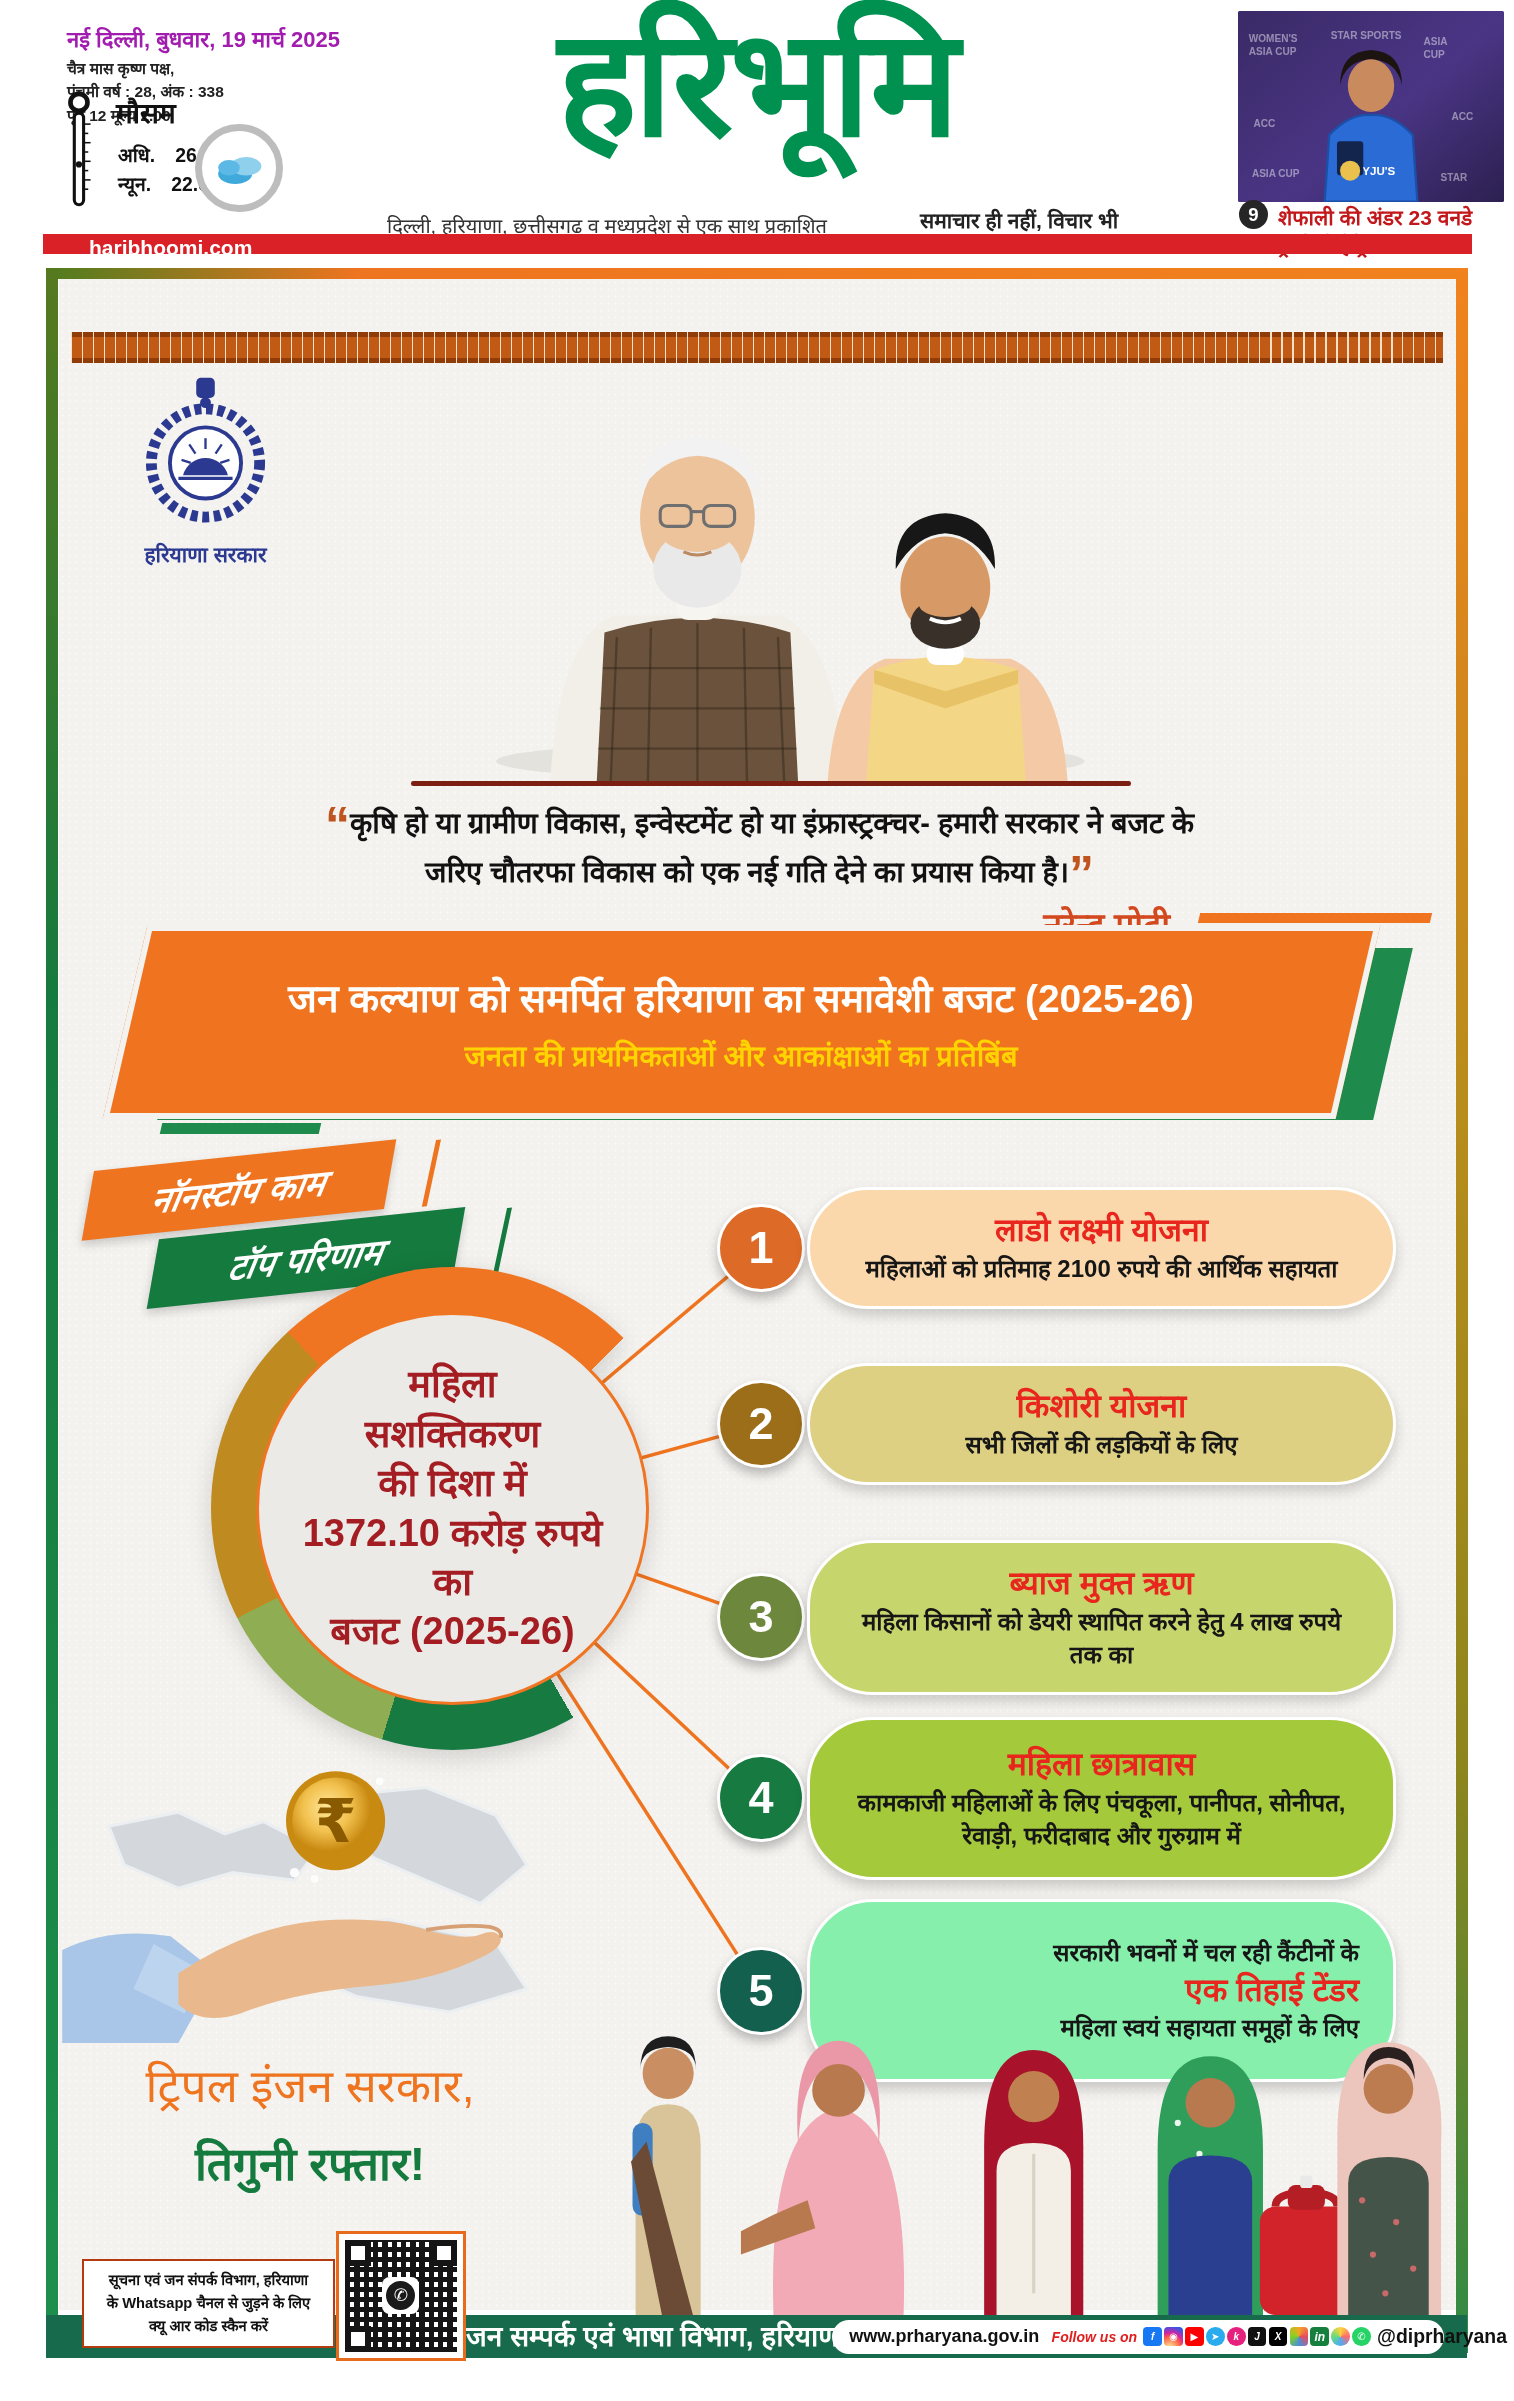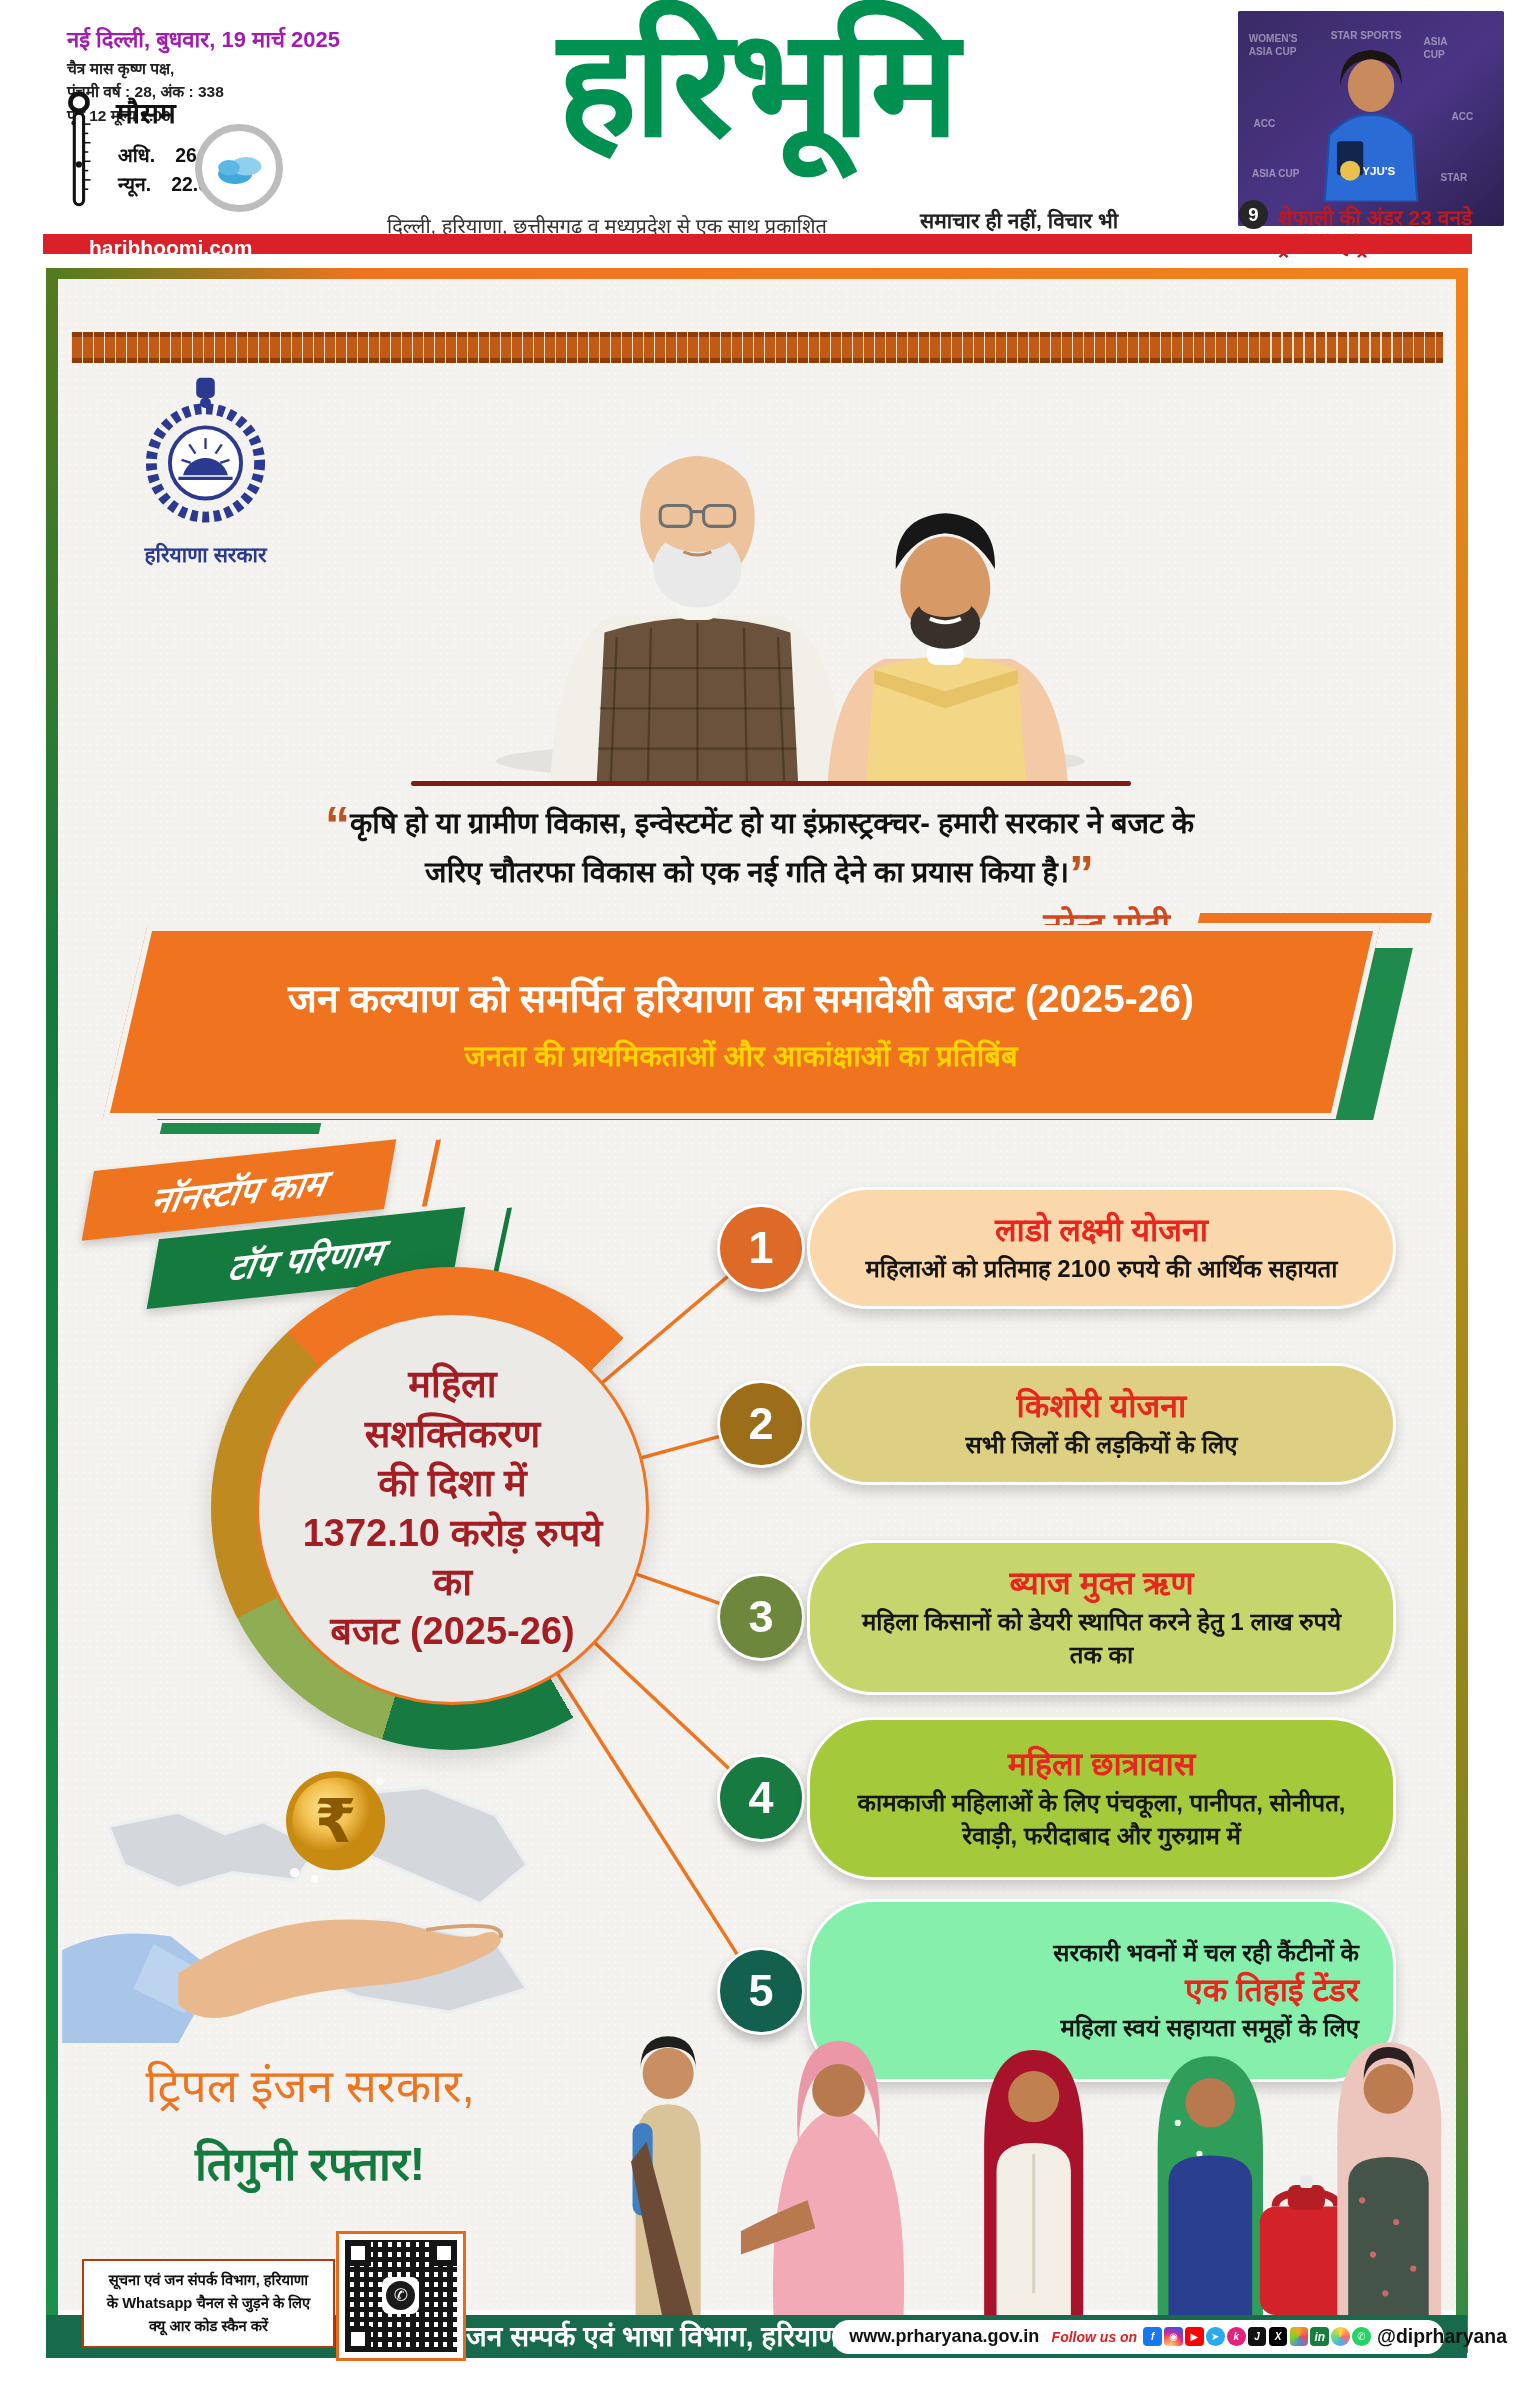--- a/index.html
+++ b/index.html
@@ -12,21 +12,21 @@
   .edlines{left:67px;top:57px;font-size:15.5px;font-weight:700;color:#222;line-height:1.5;}
   .wx-title{left:116px;top:93px;font-size:28px;font-weight:700;color:#111;}
   .wx-rows{left:118px;top:141px;font-size:19.4px;font-weight:700;color:#111;line-height:1.5;}
   .wx-rows .v{display:inline-block;margin-left:20px;}
   .thermo{left:65px;top:90px;}
   .cloudwrap{left:195px;top:124px;width:74px;height:74px;border:7px solid #bdbdbd;border-radius:50%;background:#fff;
              display:flex;align-items:center;justify-content:center;}
   .masthead{left:0;right:0;top:6.2px;text-align:center;font-size:149px;line-height:1.05;font-weight:700;color:#009150;letter-spacing:-3.1px;}
   .publine{left:387px;top:212px;font-size:20px;font-weight:400;color:#333;}
   .tagline{left:920px;top:206px;font-size:21px;font-weight:700;color:#222;}
-  .sportsbox{left:1238px;top:11px;width:266px;height:215px;background:linear-gradient(140deg,#3a2a66,#4a3585 55%,#2c2050);overflow:hidden;border-radius:1.5px;}
+  .sportsbox{left:1238px;top:11px;width:266px;height:191px;background:linear-gradient(140deg,#3a2a66,#4a3585 55%,#2c2050);overflow:hidden;border-radius:1.5px;}
   .sportsbox text{fill:#ffffff;}
   .teaser-badge{left:1239px;top:200px;width:29px;height:29px;border-radius:50%;background:#262626;color:#fff;
                 font-size:18.6px;font-weight:700;display:flex;align-items:center;justify-content:center;}
   .teaser-text{left:1278px;top:203px;font-size:21px;font-weight:700;color:#c2181b;}
   .redbar{left:43px;top:234px;width:1429px;height:20px;background:#da2128;}
   .redbar span{margin-left:46px;color:#fff;font-size:21px;font-weight:700;line-height:28px;display:inline-block;}
 
   
   .frame-top{left:46px;top:268px;width:1421px;height:11px;background:linear-gradient(90deg,#4d7d1e,#ef7420 22%,#f0821d);}
   .frame-left{left:46px;top:268px;width:12.4px;height:2085px;background:linear-gradient(180deg,#56791f,#157a3e 35%,#1d8f4c);}
@@ -339,21 +339,21 @@
 <div class="abs pill p2">
 
   <div class="t">किशोरी योजना</div>
   <div class="d">सभी जिलों की लड़कियों के लिए</div>
 </div>
 
 <div class="abs numc c3">3</div>
 <div class="abs pill p3">
 
   <div class="t">ब्याज मुक्त ऋण</div>
-  <div class="d">महिला किसानों को डेयरी स्थापित करने हेतु 1 लाख रुपये तक का</div>
+  <div class="d">महिला किसानों को डेयरी स्थापित करने हेतु 4 लाख रुपये तक का</div>
 </div>
 
 <div class="abs numc c4">4</div>
 <div class="abs pill p4">
 
   <div class="t">महिला छात्रावास</div>
   <div class="d">कामकाजी महिलाओं के लिए पंचकूला, पानीपत, सोनीपत, रेवाड़ी, फरीदाबाद और गुरुग्राम में</div>
 </div>
 
 <div class="abs numc c5">5</div>

